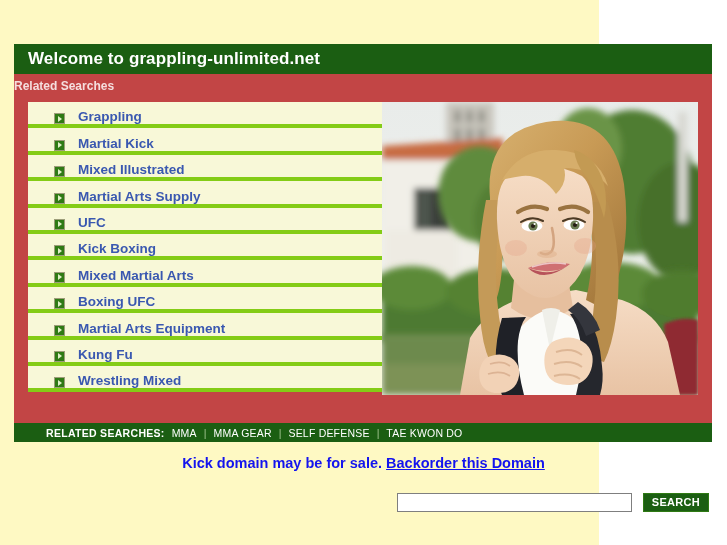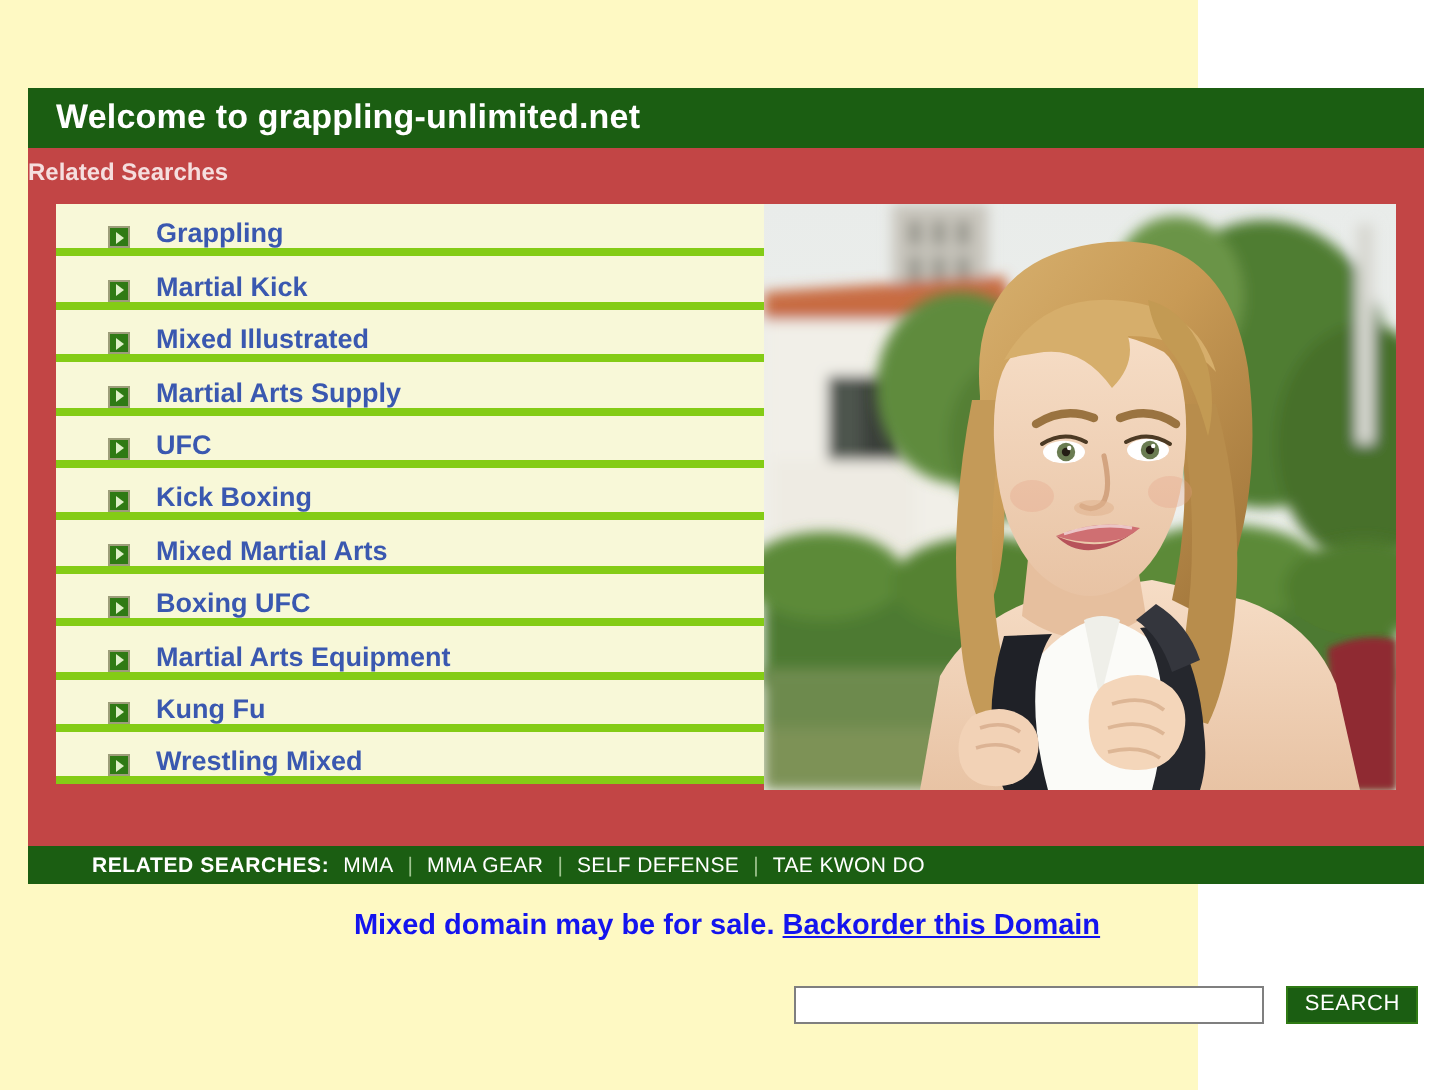--- a/index.html
+++ b/index.html
@@ -141,21 +141,21 @@
   }
   .search-button {
     margin-left: 11px;
     height: 19px;
     padding: 0 8px;
     background: #1b5e12;
     color: #ffffff;
     border: 1px solid #2f7a14;
     font-family: "Liberation Sans", sans-serif;
     font-size: 11px;
-    font-weight: normal;
+    font-weight: bold;
     letter-spacing: 0.3px;
     cursor: pointer;
     line-height: 17px;
   }
 
   
   .rs-strip {
     position: absolute;
     left: 14px;
     top: 423px;
@@ -398,17 +398,17 @@
     <span class="rs-strip-term">MMA</span>
     <span class="rs-sep">|</span>
     <span class="rs-strip-term">MMA GEAR</span>
     <span class="rs-sep">|</span>
     <span class="rs-strip-term">SELF DEFENSE</span>
     <span class="rs-sep">|</span>
     <span class="rs-strip-term">TAE KWON DO</span>
   </div>
 
   <div class="footer">
-    <span>Mixed domain may be for sale.</span>
+    <span>Kick domain may be for sale.</span>
     <a href="#">Backorder this Domain</a>
   </div>
 
 </div>
 
 </body></html>

